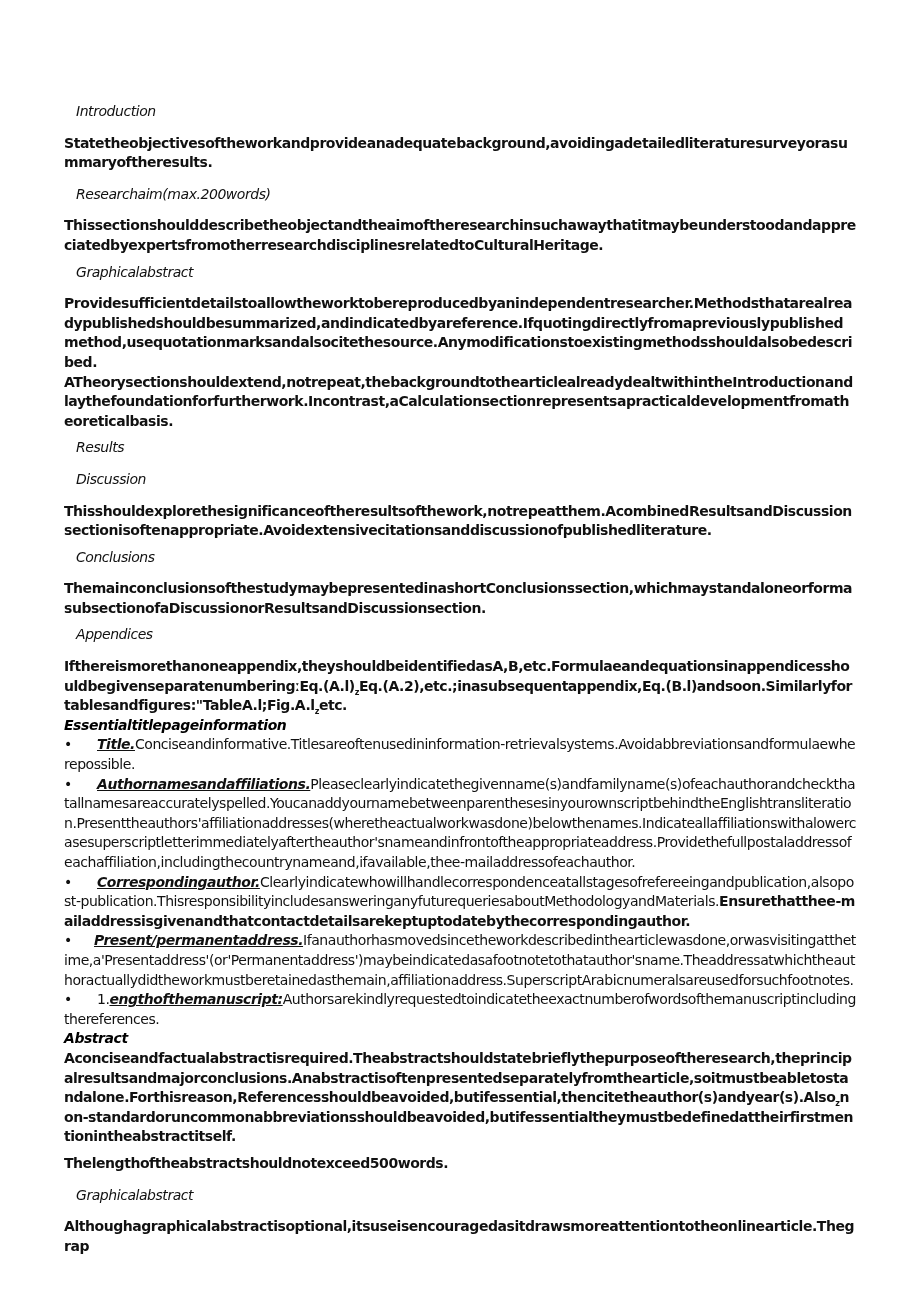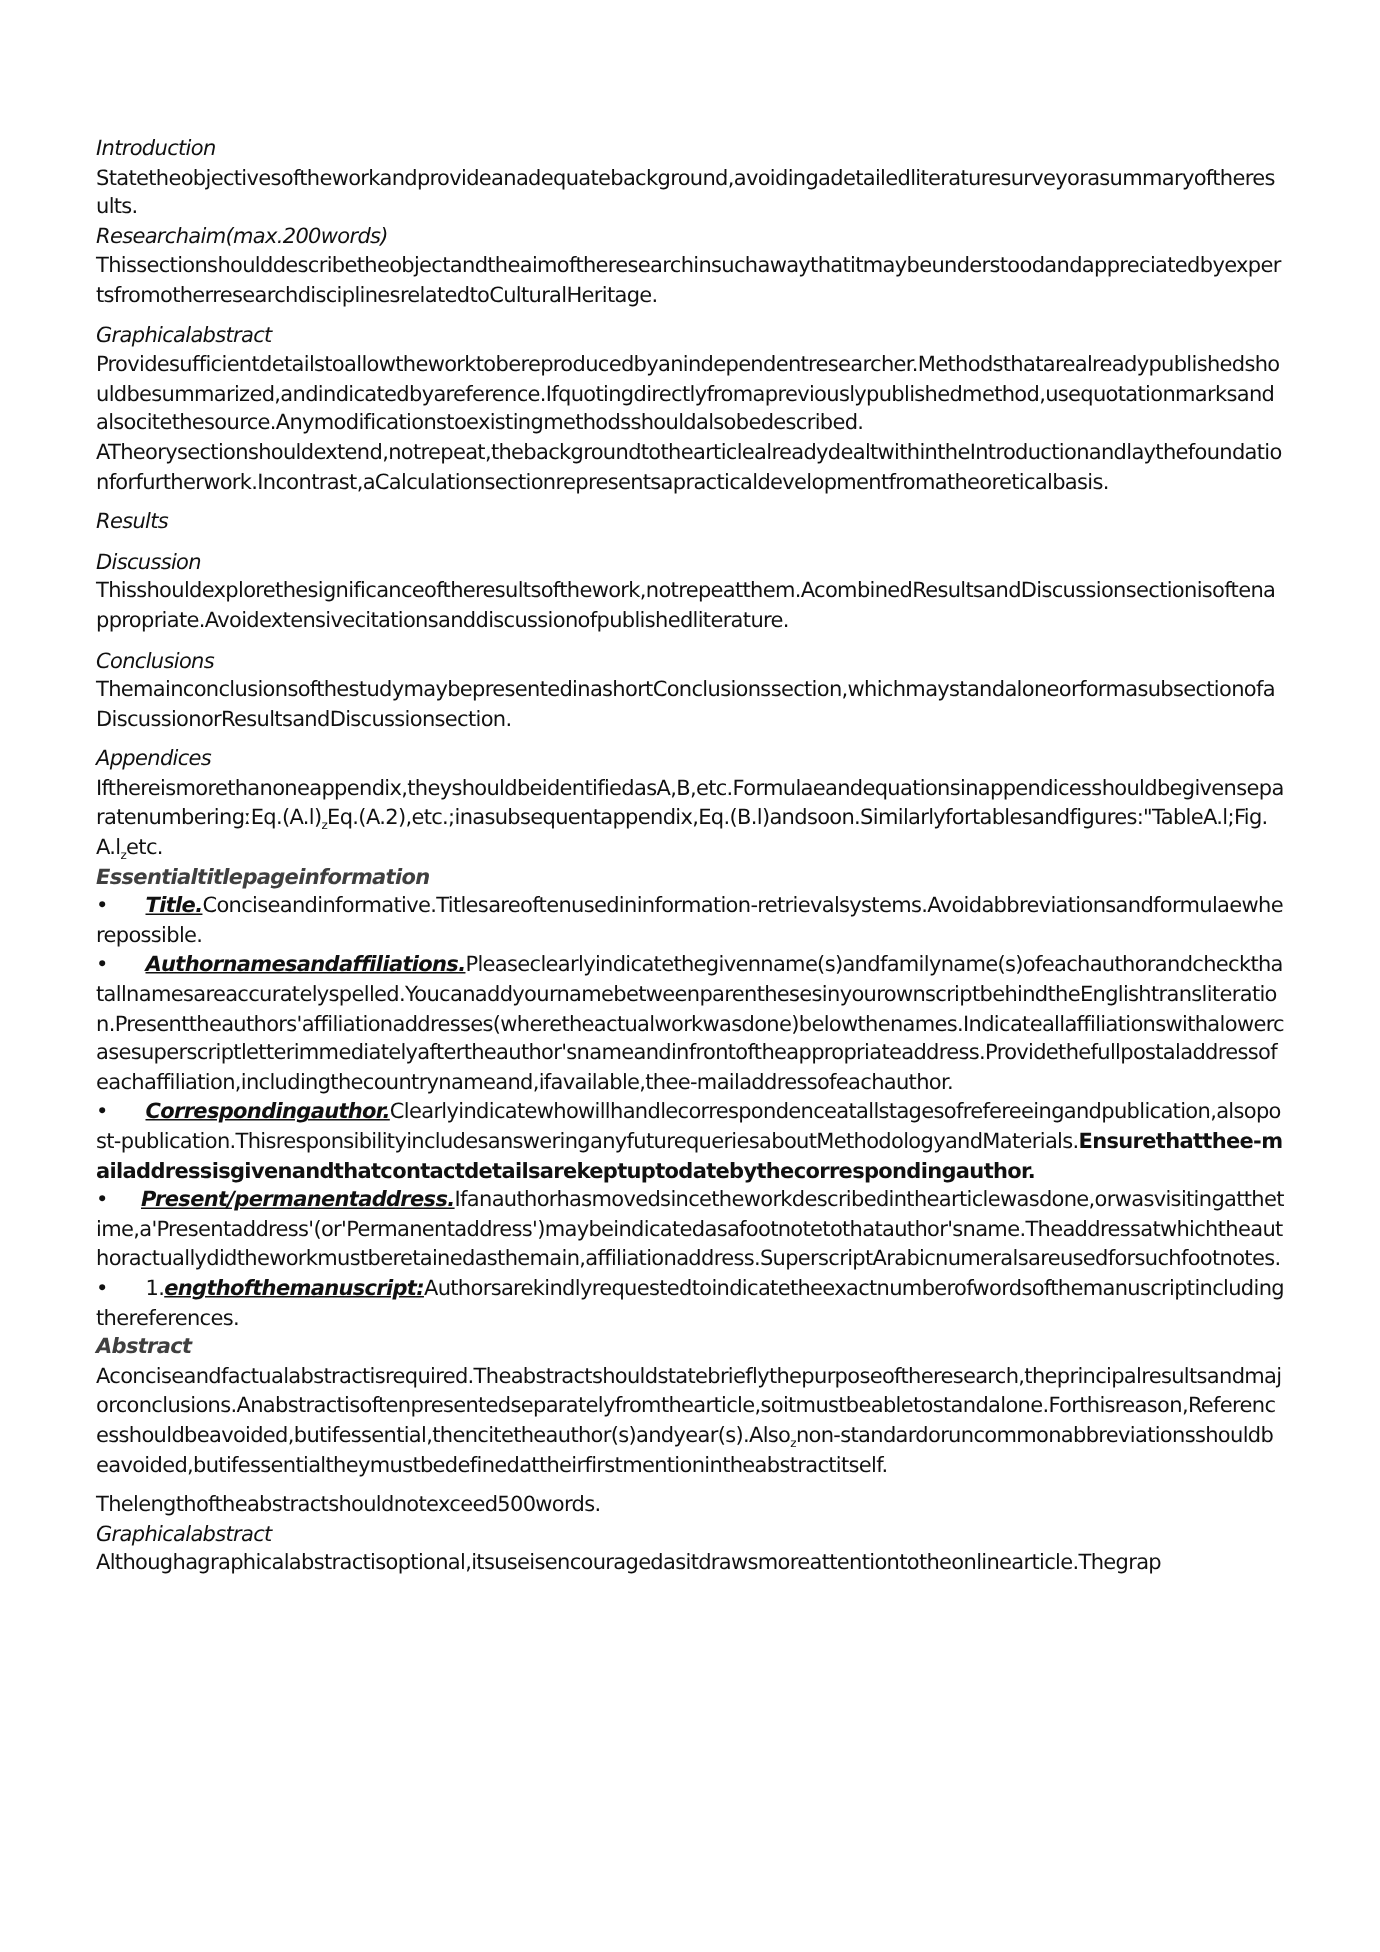--- a/index.html
+++ b/index.html
@@ -4,24 +4,24 @@
 <style>
   html, body { margin: 0; padding: 0; background: #ffffff; }
   body { width: 920px; height: 1301px; overflow: hidden; position: relative; }
   .page {
     position: absolute; left: 64px; top: 90px; width: 792px;
     font-family: "DejaVu Sans", sans-serif;
     font-size: 14px; line-height: 19.6px; color: #111111;
     letter-spacing: -0.45px;
     word-break: break-all;
   }
-  .h-it { font-style: italic; margin: 0; }
-  .p { margin: 0; }
+  .h-it { font-style: italic; margin: 12px; }
+  .p { margin: 0; font-weight: bold; }
   .gap { margin-top: 7px; }
-  .orange { color: #404040; font-weight: bold; font-style: italic; margin: 0; }
+  .orange { color: #000000; font-weight: bold; font-style: italic; margin: 0; }
   .bullet { margin: 0; }
   .dot { display: inline-block; width: 33px; }
   .b { font-weight: bold; }
   .bi { font-weight: bold; font-style: italic; text-decoration: underline; }
   sub { font-size: 8px; line-height: 0; }
 </style>
 </head>
 <body>
 
 <div class="page">

